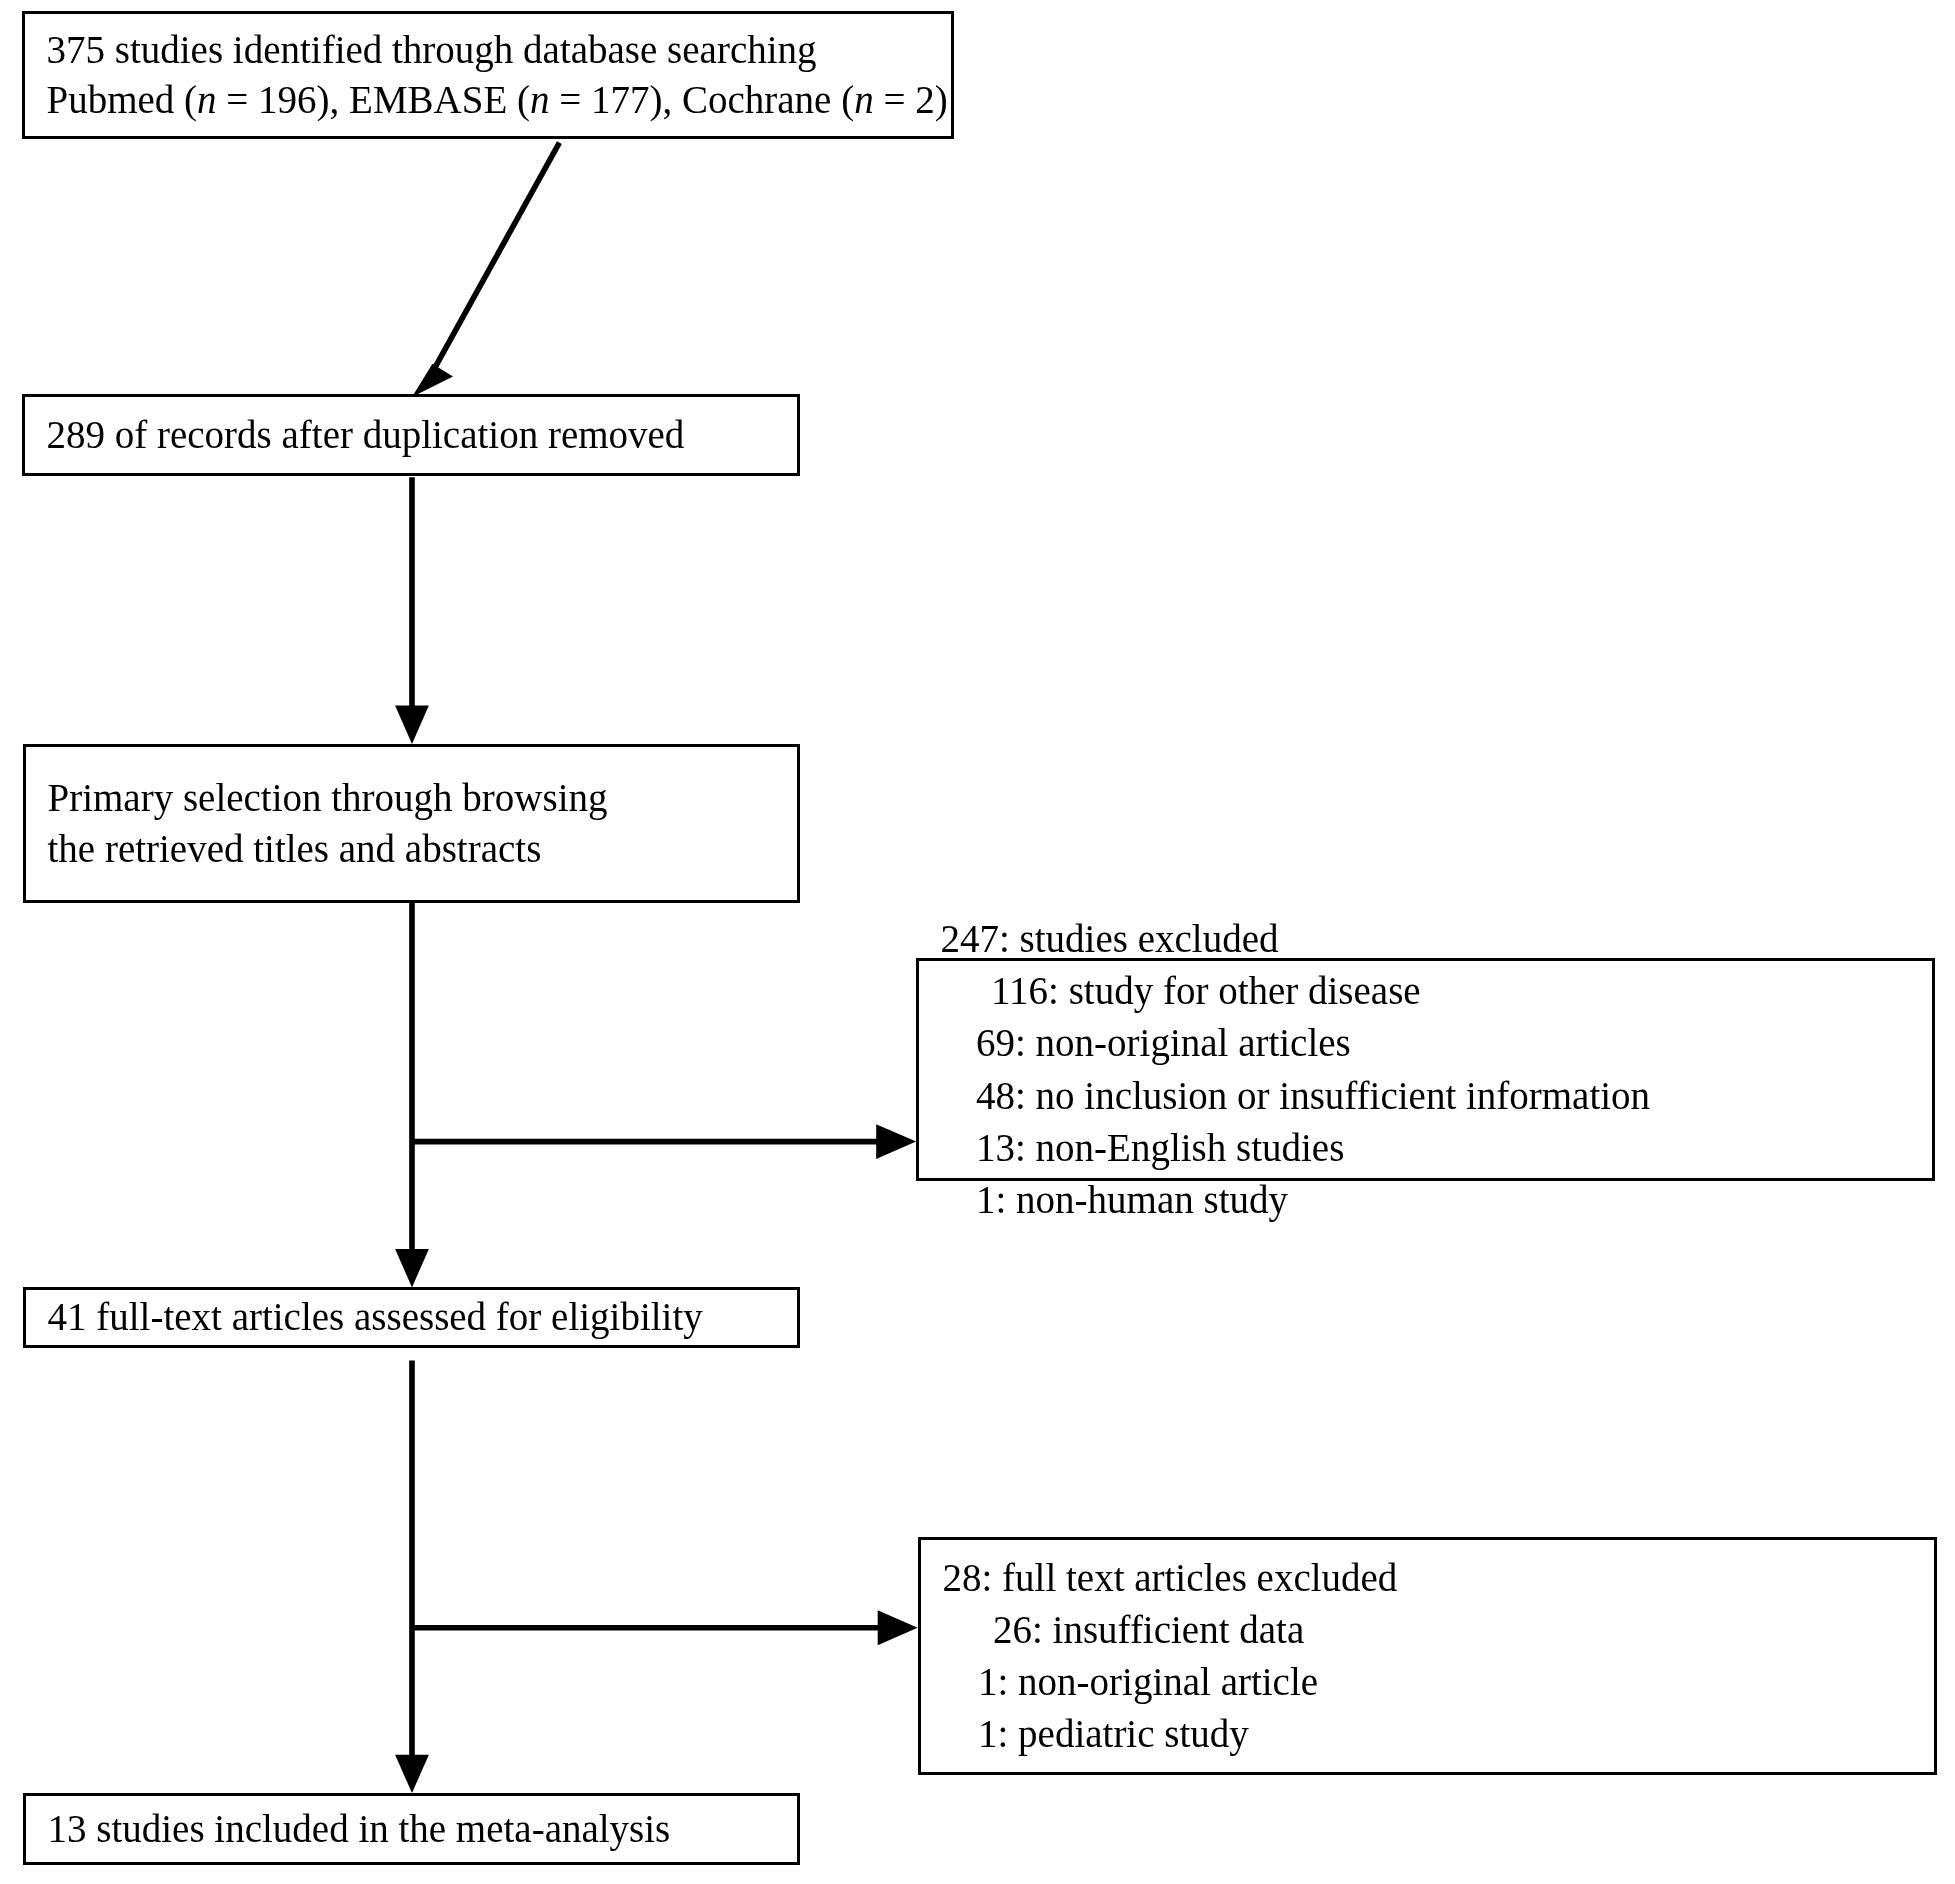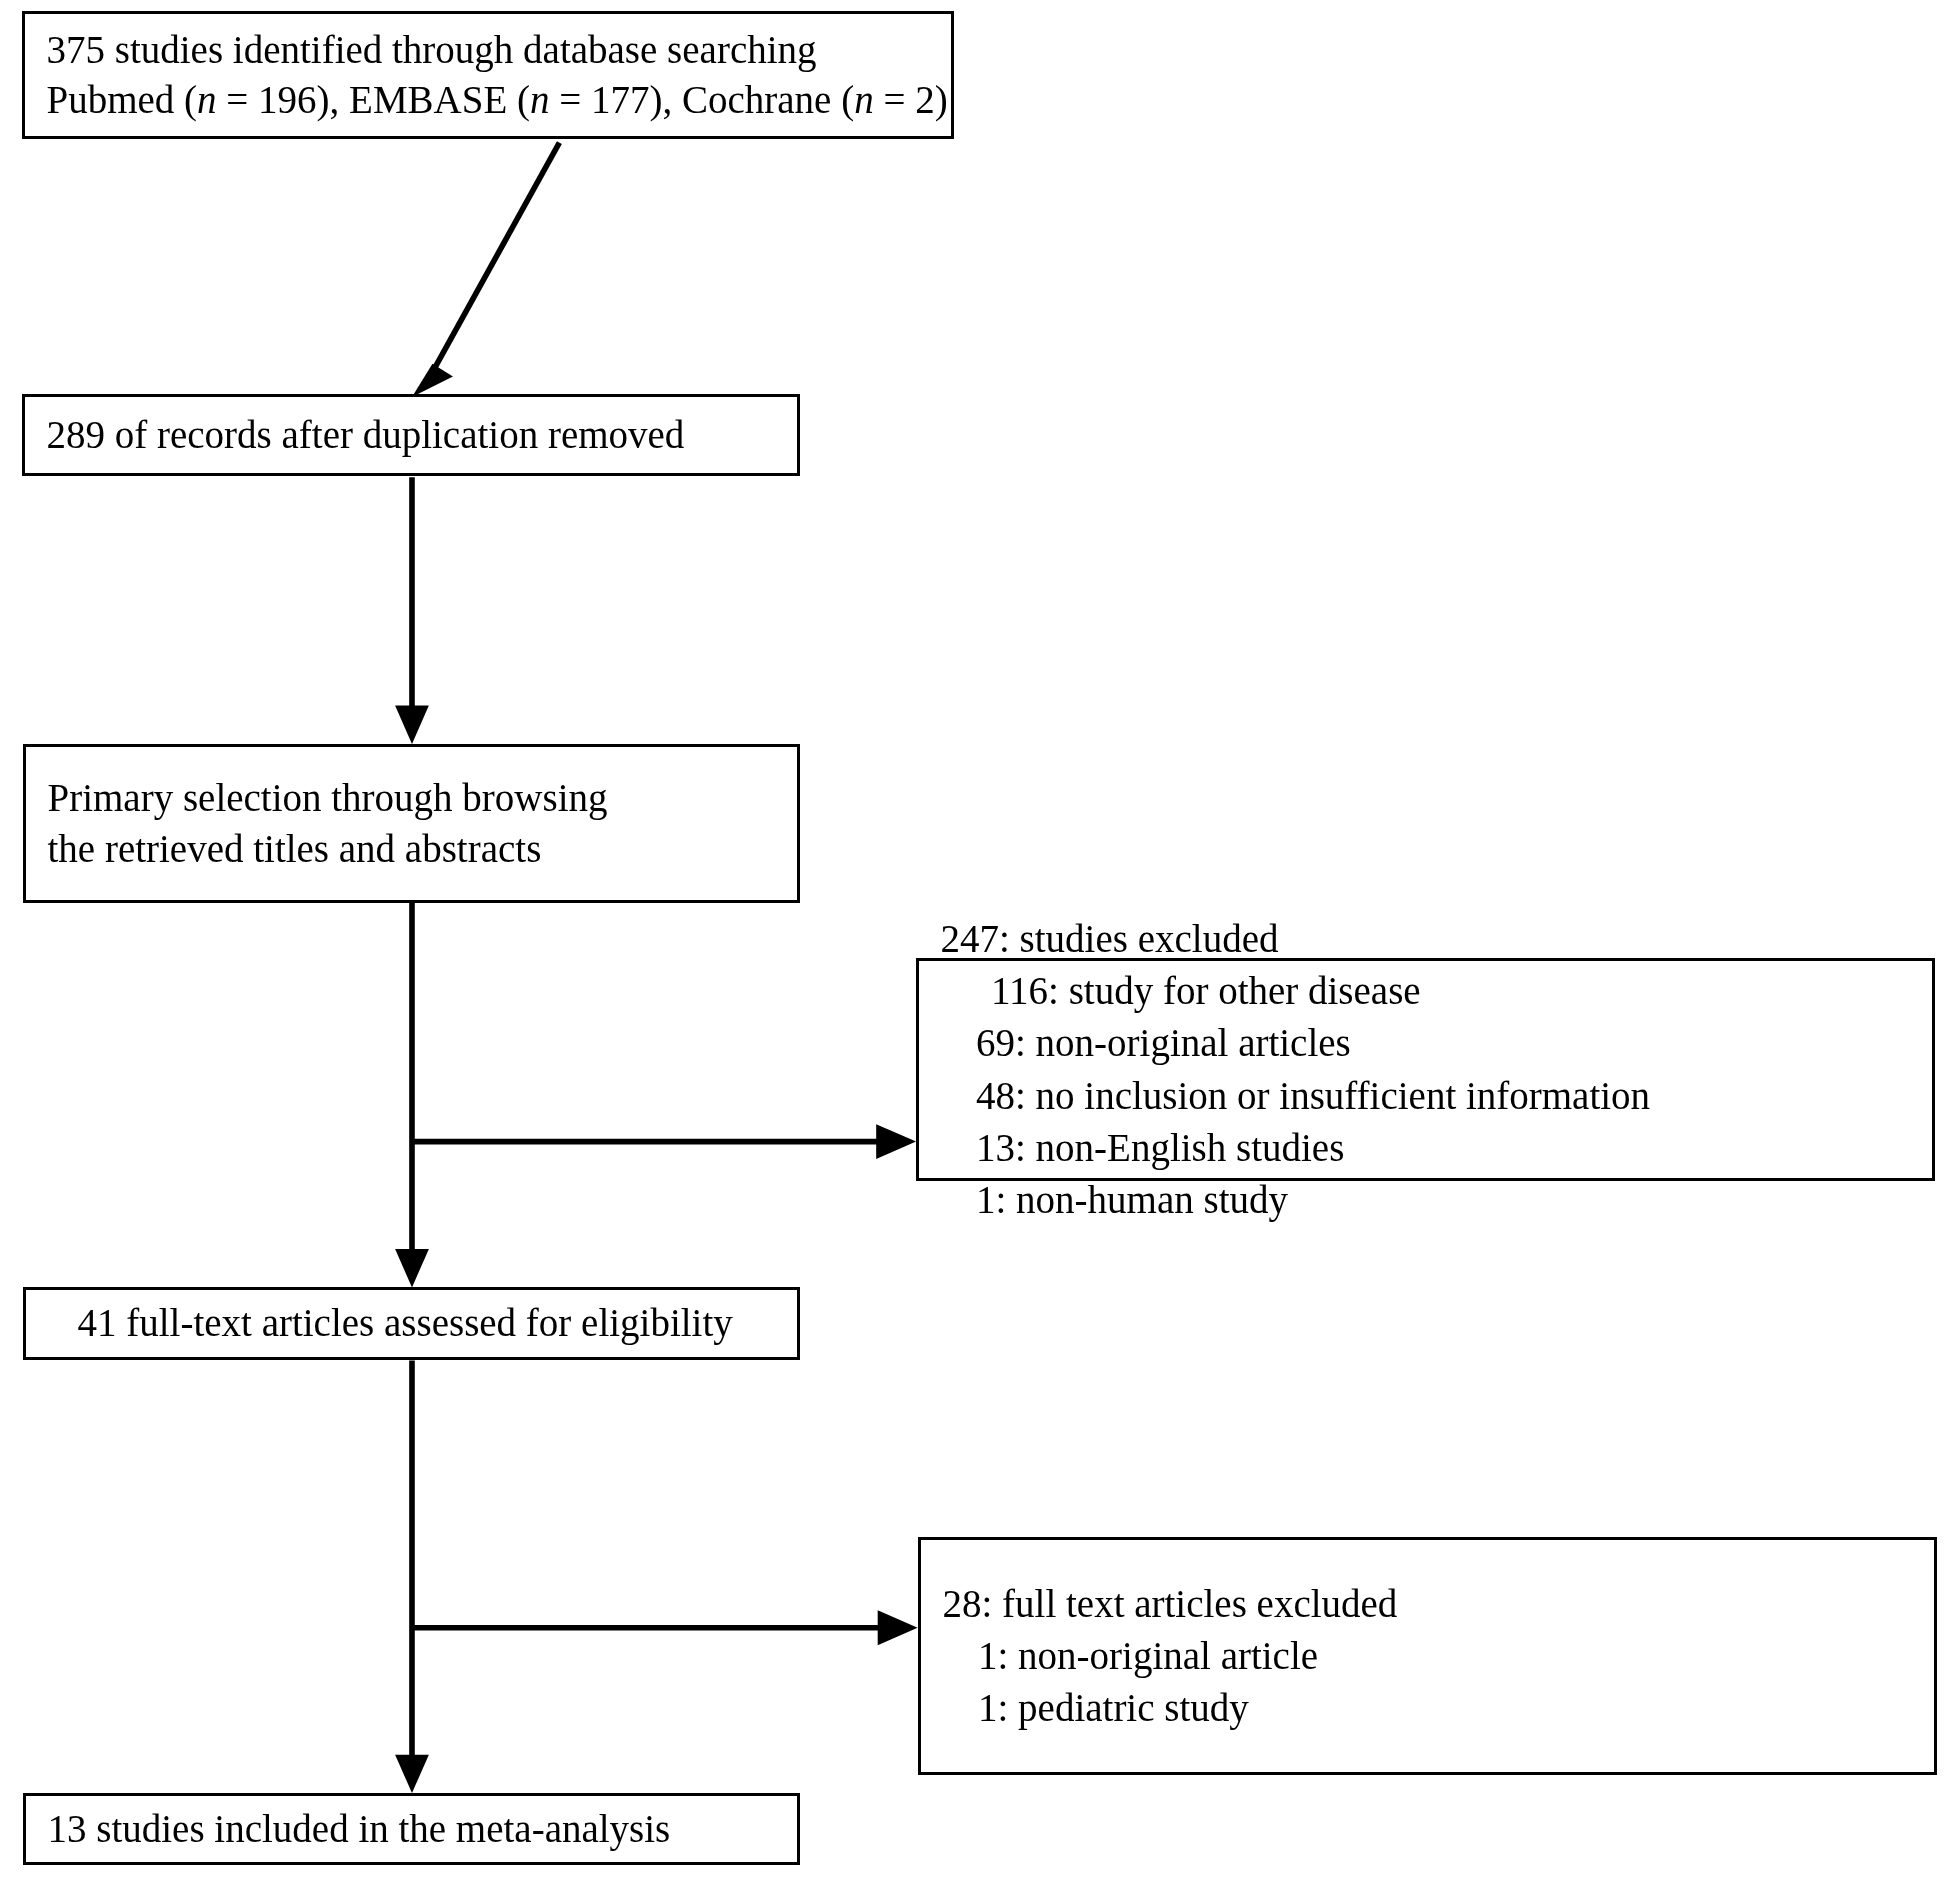--- a/index.html
+++ b/index.html
@@ -45,21 +45,21 @@
     width: 1955px;
     height: 1885px;
     pointer-events: none;
   }
 
   
   #box-identified   { left: 22px;   top: 11.3px;   width: 932px; height: 128px; }
   #box-dedup        { left: 22px;   top: 394px;  width: 778px; height: 82px; }
   #box-primary      { left: 23px;   top: 744px; width: 777px; height: 159px; }
   #box-excluded-1   { left: 916px; top: 914px; width: 1019px; height: 223px; margin-top: 44px; }
-  #box-fulltext     { left: 23px;   top: 1287px; width: 777px; height: 73px; padding-left: 30px; }
+  #box-fulltext     { left: 23px;   top: 1287px; width: 777px; height: 61px; }
   #box-excluded-2   { left: 918px; top: 1537px; width: 1019px; height: 238px; }
   #box-included     { left: 23px;   top: 1793px; width: 777px; height: 72px; }
 </style>
 </head>
 <body>
 
 <div id="canvas">
 
   <svg class="links" viewBox="0 0 3820 3682" xmlns="http://www.w3.org/2000/svg">
     <defs>
@@ -121,20 +121,21 @@
     <div class="line indent-1">13: non-English studies</div>
     <div class="line indent-1">1: non-human study</div>
   </div>
 
   <div class="box" id="box-fulltext">
     <div class="line">41 full-text articles assessed for eligibility</div>
   </div>
 
   <div class="box excl-box" id="box-excluded-2">
     <div class="line">28: full text articles excluded</div>
+    <div class="line indent-2">26: insufficient data</div>
     <div class="line indent-1">1: non-original article</div>
     <div class="line indent-1">1: pediatric study</div>
   </div>
 
   <div class="box" id="box-included">
     <div class="line">13 studies included in the meta-analysis</div>
   </div>
 
 </div>
 

